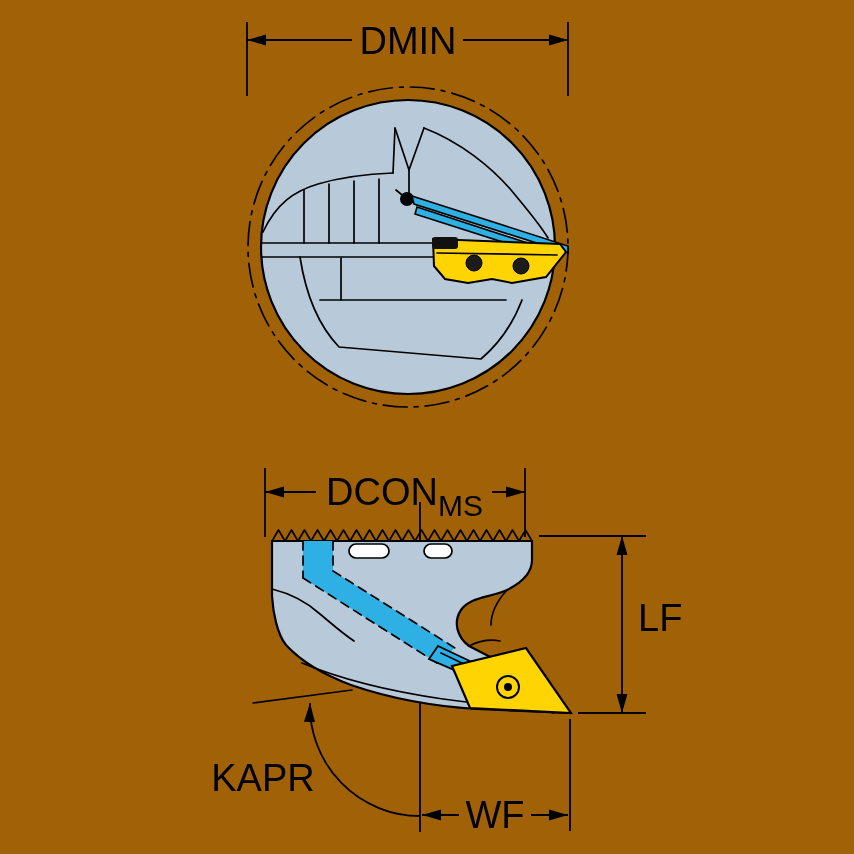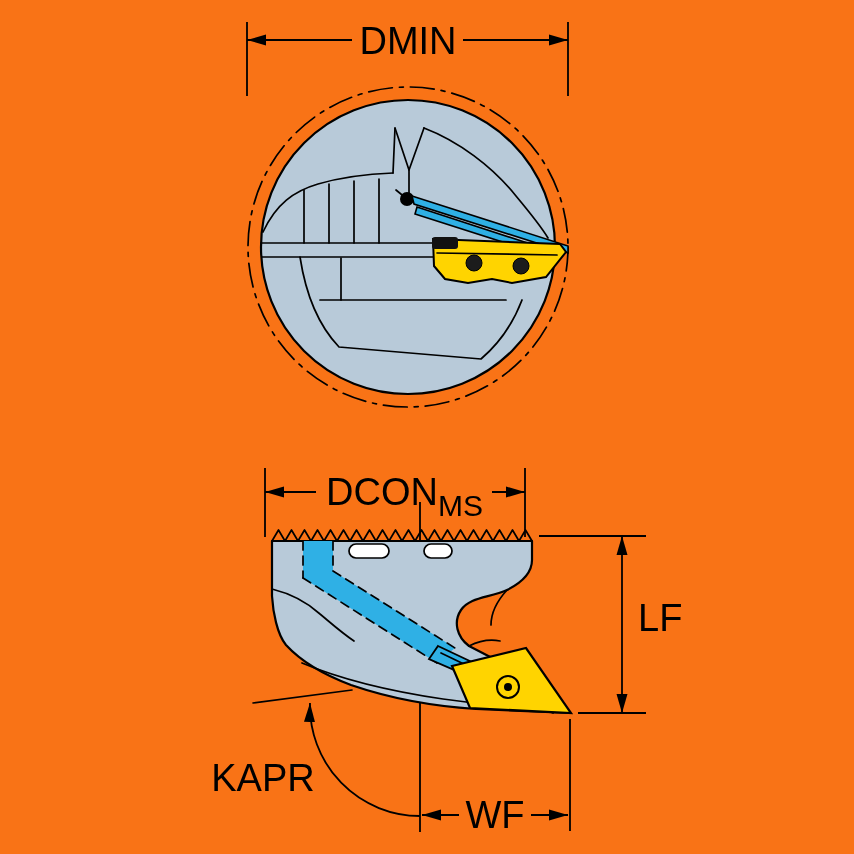--- a/index.html
+++ b/index.html
@@ -1,16 +1,16 @@
 <!DOCTYPE html>
 <html><head>
 <meta charset="utf-8">
 <style>
   html,body { margin:0; padding:0; background:#ffffff; }
-  .stage { width:854px; height:854px; position:relative; background:#f97316; overflow:hidden; }
+  .stage { width:854px; height:854px; position:relative; background:#a16207; overflow:hidden; }
   svg { display:block; }
   .ln    { stroke:#000; stroke-width:2.2; stroke-linejoin:round; stroke-linecap:round; }
   .thin  { stroke:#000; stroke-width:1.7; fill:none; stroke-linejoin:round; stroke-linecap:round; }
   .dim   { stroke:#000; stroke-width:1.8; fill:none; }
   .dash  { stroke-dasharray:9 6; }
   .phantom { stroke-dasharray:24 7 4 7; }
   .lbl { font-family:"Liberation Sans", sans-serif; font-size:38px; fill:#000; }
   .lbl-sub { font-family:"Liberation Sans", sans-serif; font-size:30px; fill:#000; }
   text { user-select:none; }
 </style>

